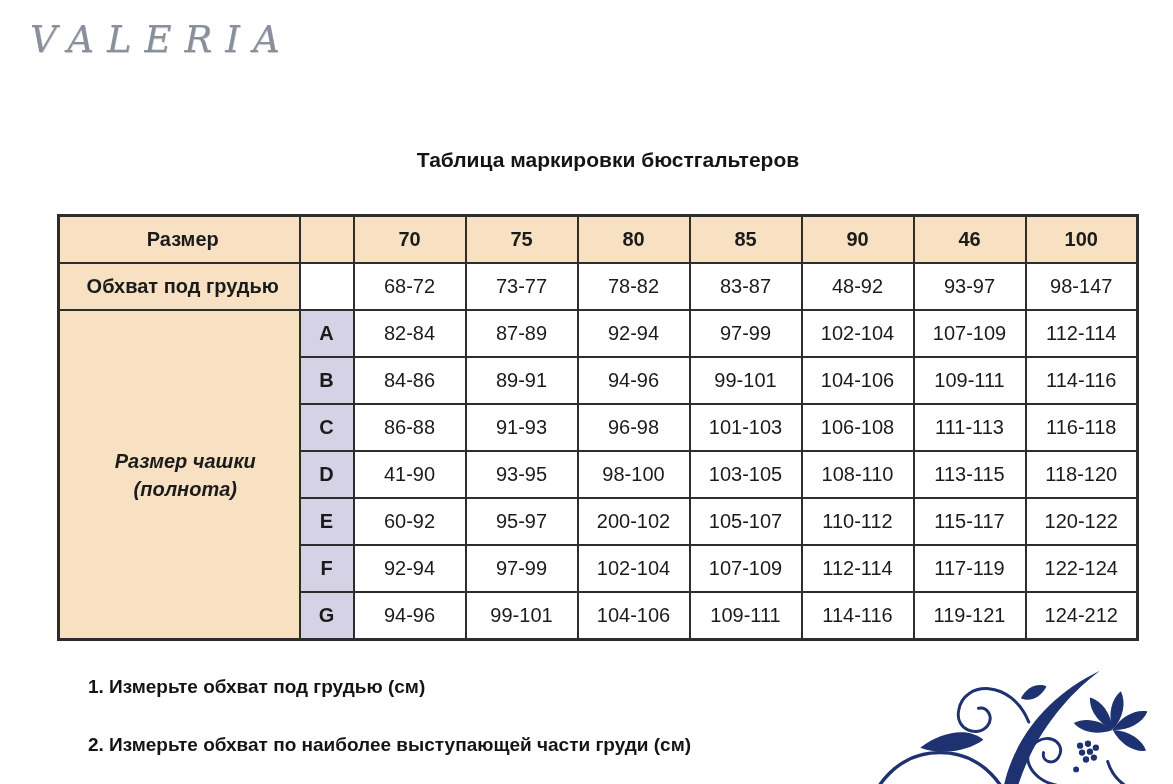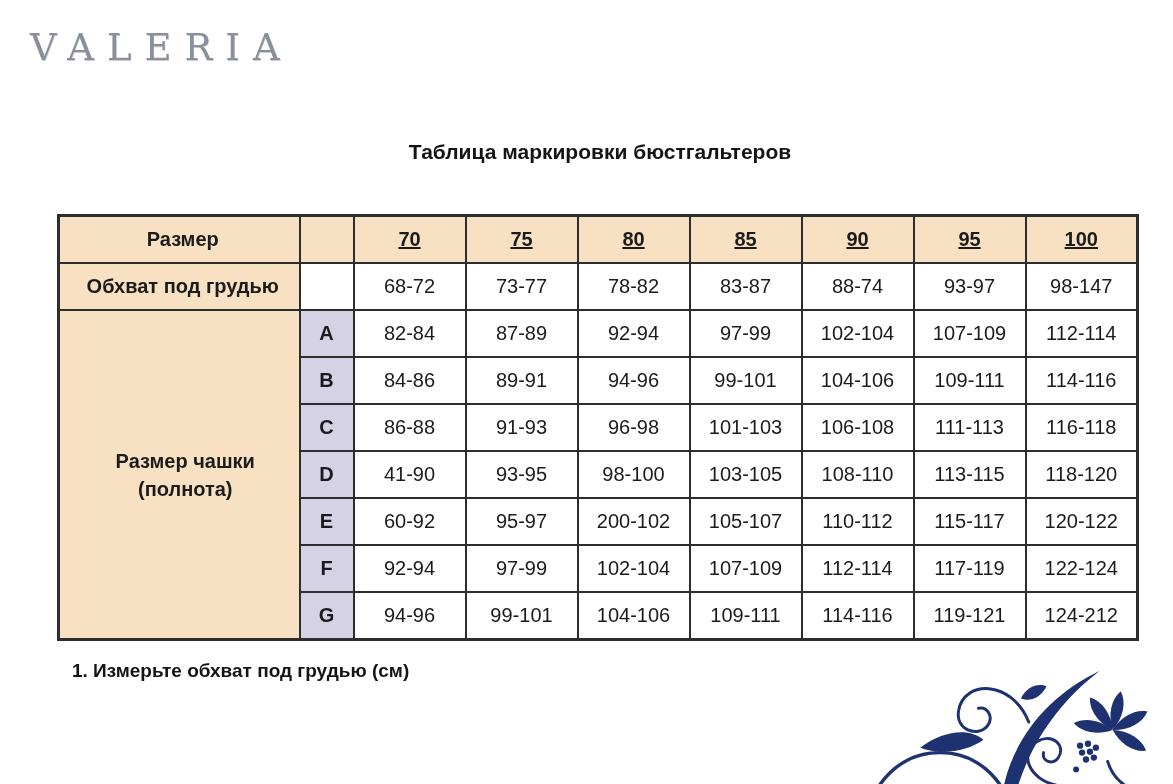--- a/index.html
+++ b/index.html
@@ -3,47 +3,48 @@
 <meta charset="utf-8">
 <style>
   html,body{margin:0;padding:0;}
   body{
     width:1173px;height:784px;position:relative;overflow:hidden;
     background:#ffffff;
     font-family:"Liberation Sans",sans-serif;
     color:var(--text,#1b1b1b);
   }
   .logo{
-    position:absolute;left:30px;top:26px;
+    position:absolute;left:30px;top:18px;
     font-family:"DejaVu Serif",serif;
     font-size:37px;letter-spacing:13px;
     color:var(--logo,#8a909b);
     text-shadow:0.5px 0.5px 0 #c9ccd2;
+    font-style:italic;
   }
   .title{
-    position:absolute;top:136px;left:57px;width:1078px;margin:4px;
+    position:absolute;top:136px;left:57px;width:1078px;margin:12px;
     text-align:center;font-size:21px;font-weight:bold;color:#141414;
   }
   table.chart{
     position:absolute;left:57px;top:214px;width:1079px;
     border-collapse:collapse;table-layout:fixed;
     border:3px solid var(--border,#2d2d2d);
   }
   table.chart td{
     border:2px solid var(--border,#2d2d2d);
     height:43px;text-align:center;vertical-align:middle;
     font-size:20px;color:#1b1b1b;overflow:hidden;
   }
   .peach{background:var(--header_bg,#f8e1c2);}
   .lav{background:var(--cup_bg,#d6d2e6);font-weight:bold;}
-  .hdr{font-weight:bold;text-decoration:underline;}
+  .hdr{font-weight:bold;}
   .label{text-align:left;padding-left:8px;font-weight:bold;font-size:19px;}
-  .cuplabel{text-align:left;padding-left:13px;font-weight:bold;font-size:19px;line-height:1.4;}
+  .cuplabel{text-align:left;padding-left:13px;font-weight:bold;font-size:19px;line-height:1.4;font-style:italic;}
   .instructions{position:absolute;left:72px;top:650px;}
-  .instructions p{margin:0;font-size:19px;font-weight:bold;color:#141414;line-height:42px;}
+  .instructions p{margin:16px;font-size:19px;font-weight:bold;color:#141414;line-height:42px;}
   .ornament{position:absolute;right:14px;bottom:-6px;width:296px;height:132px;}
   .ornament path,.ornament circle{stroke-linecap:round;}
 </style>
 </head>
 <body>
 
 <div class="logo">VALERIA</div>
 
 <h1 class="title">Таблица маркировки бюстгальтеров</h1>
 
@@ -61,31 +62,31 @@
   </colgroup>
   <tbody>
   <tr>
     <td class="peach label">Размер</td>
     <td class="peach"></td>
     <td class="peach hdr">70</td>
     <td class="peach hdr">75</td>
     <td class="peach hdr">80</td>
     <td class="peach hdr">85</td>
     <td class="peach hdr">90</td>
-    <td class="peach hdr">95</td>
+    <td class="peach hdr">46</td>
     <td class="peach hdr">100</td>
   </tr>
   <tr>
     <td class="peach label">Обхват под грудью</td>
     <td></td>
     <td>68-72</td>
     <td>73-77</td>
     <td>78-82</td>
     <td>83-87</td>
-    <td>88-74</td>
+    <td>48-92</td>
     <td>93-97</td>
     <td>98-147</td>
   </tr>
   <tr>
     <td class="peach cuplabel" rowspan="7">
       <span>Размер чашки</span><br>
       <span>(полнота)</span>
     </td>
     <td class="lav">A</td>
     <td>82-84</td>
@@ -154,20 +155,21 @@
     <td>109-111</td>
     <td>114-116</td>
     <td>119-121</td>
     <td>124-212</td>
   </tr>
   </tbody>
 </table>
 
 <div class="instructions">
   <p>1. Измерьте обхват под грудью (см)</p>
+  <p>2. Измерьте обхват по наиболее выступающей части груди (см)</p>
 </div>
 
 <svg class="ornament" viewBox="0 0 300 132" fill="none">
   <g stroke="var(--ornament,#1e3170)" fill="none" stroke-width="3">
     <circle cx="78" cy="168" r="73" stroke-width="3.5"></circle>
     <path d="M168,64 C150,20 102,22 97,52 C93,72 116,80 126,68 C133,59 126,48 117,50"></path>
     <path d="M196,128 C168,122 158,96 176,84 C192,74 206,88 198,100 C192,108 181,104 183,95"></path>
     <path d="M248,104 C252,118 262,128 276,134"></path>
   </g>
   <g fill="var(--ornament,#1e3170)" stroke="none">

